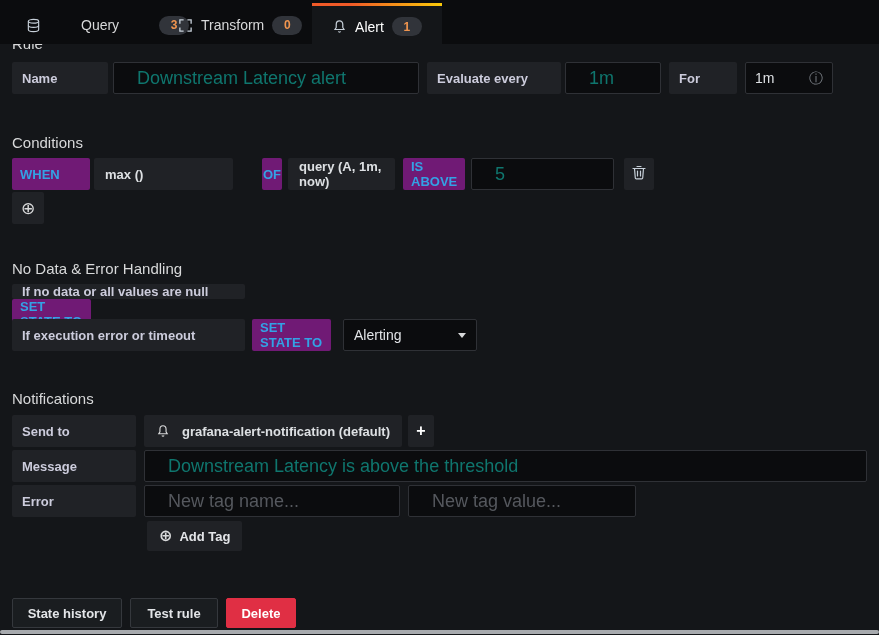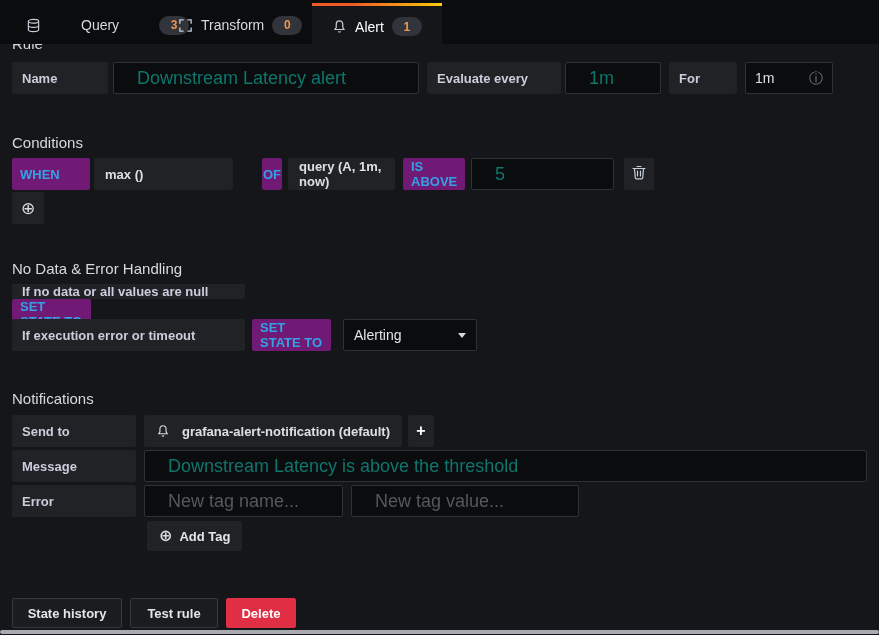--- a/index.html
+++ b/index.html
@@ -198,21 +198,21 @@
       </div>
     </div>
 
     <div class="row" style="top:406px;">
       <div class="lbl" style="width:124px;margin-right:8px;">Message</div>
       <input class="inp" style="width: 723px;" value="Downstream Latency is above the threshold">
     </div>
 
     <div class="row" style="top:441px;">
       <div class="lbl" style="width:124px;margin-right:8px;">Error</div>
-      <input class="inp" style="width: 199px; margin-right: 8px;" placeholder="New tag name...">
+      <input class="inp" style="width: 256px; margin-right: 8px;" placeholder="New tag name...">
       <input class="inp" style="width: 228px;" placeholder="New tag value...">
     </div>
 
     <div class="addtag" style="top:477px;left:147px;">
       <span class="circle-plus" style="font-size:16px;">⊕</span>
       <span>Add Tag</span>
     </div>
 
     <div class="row" style="top:554px;height:30px;">
       <div class="btn btn-sec" style="width:110px;margin-right:8px;">State history</div>

